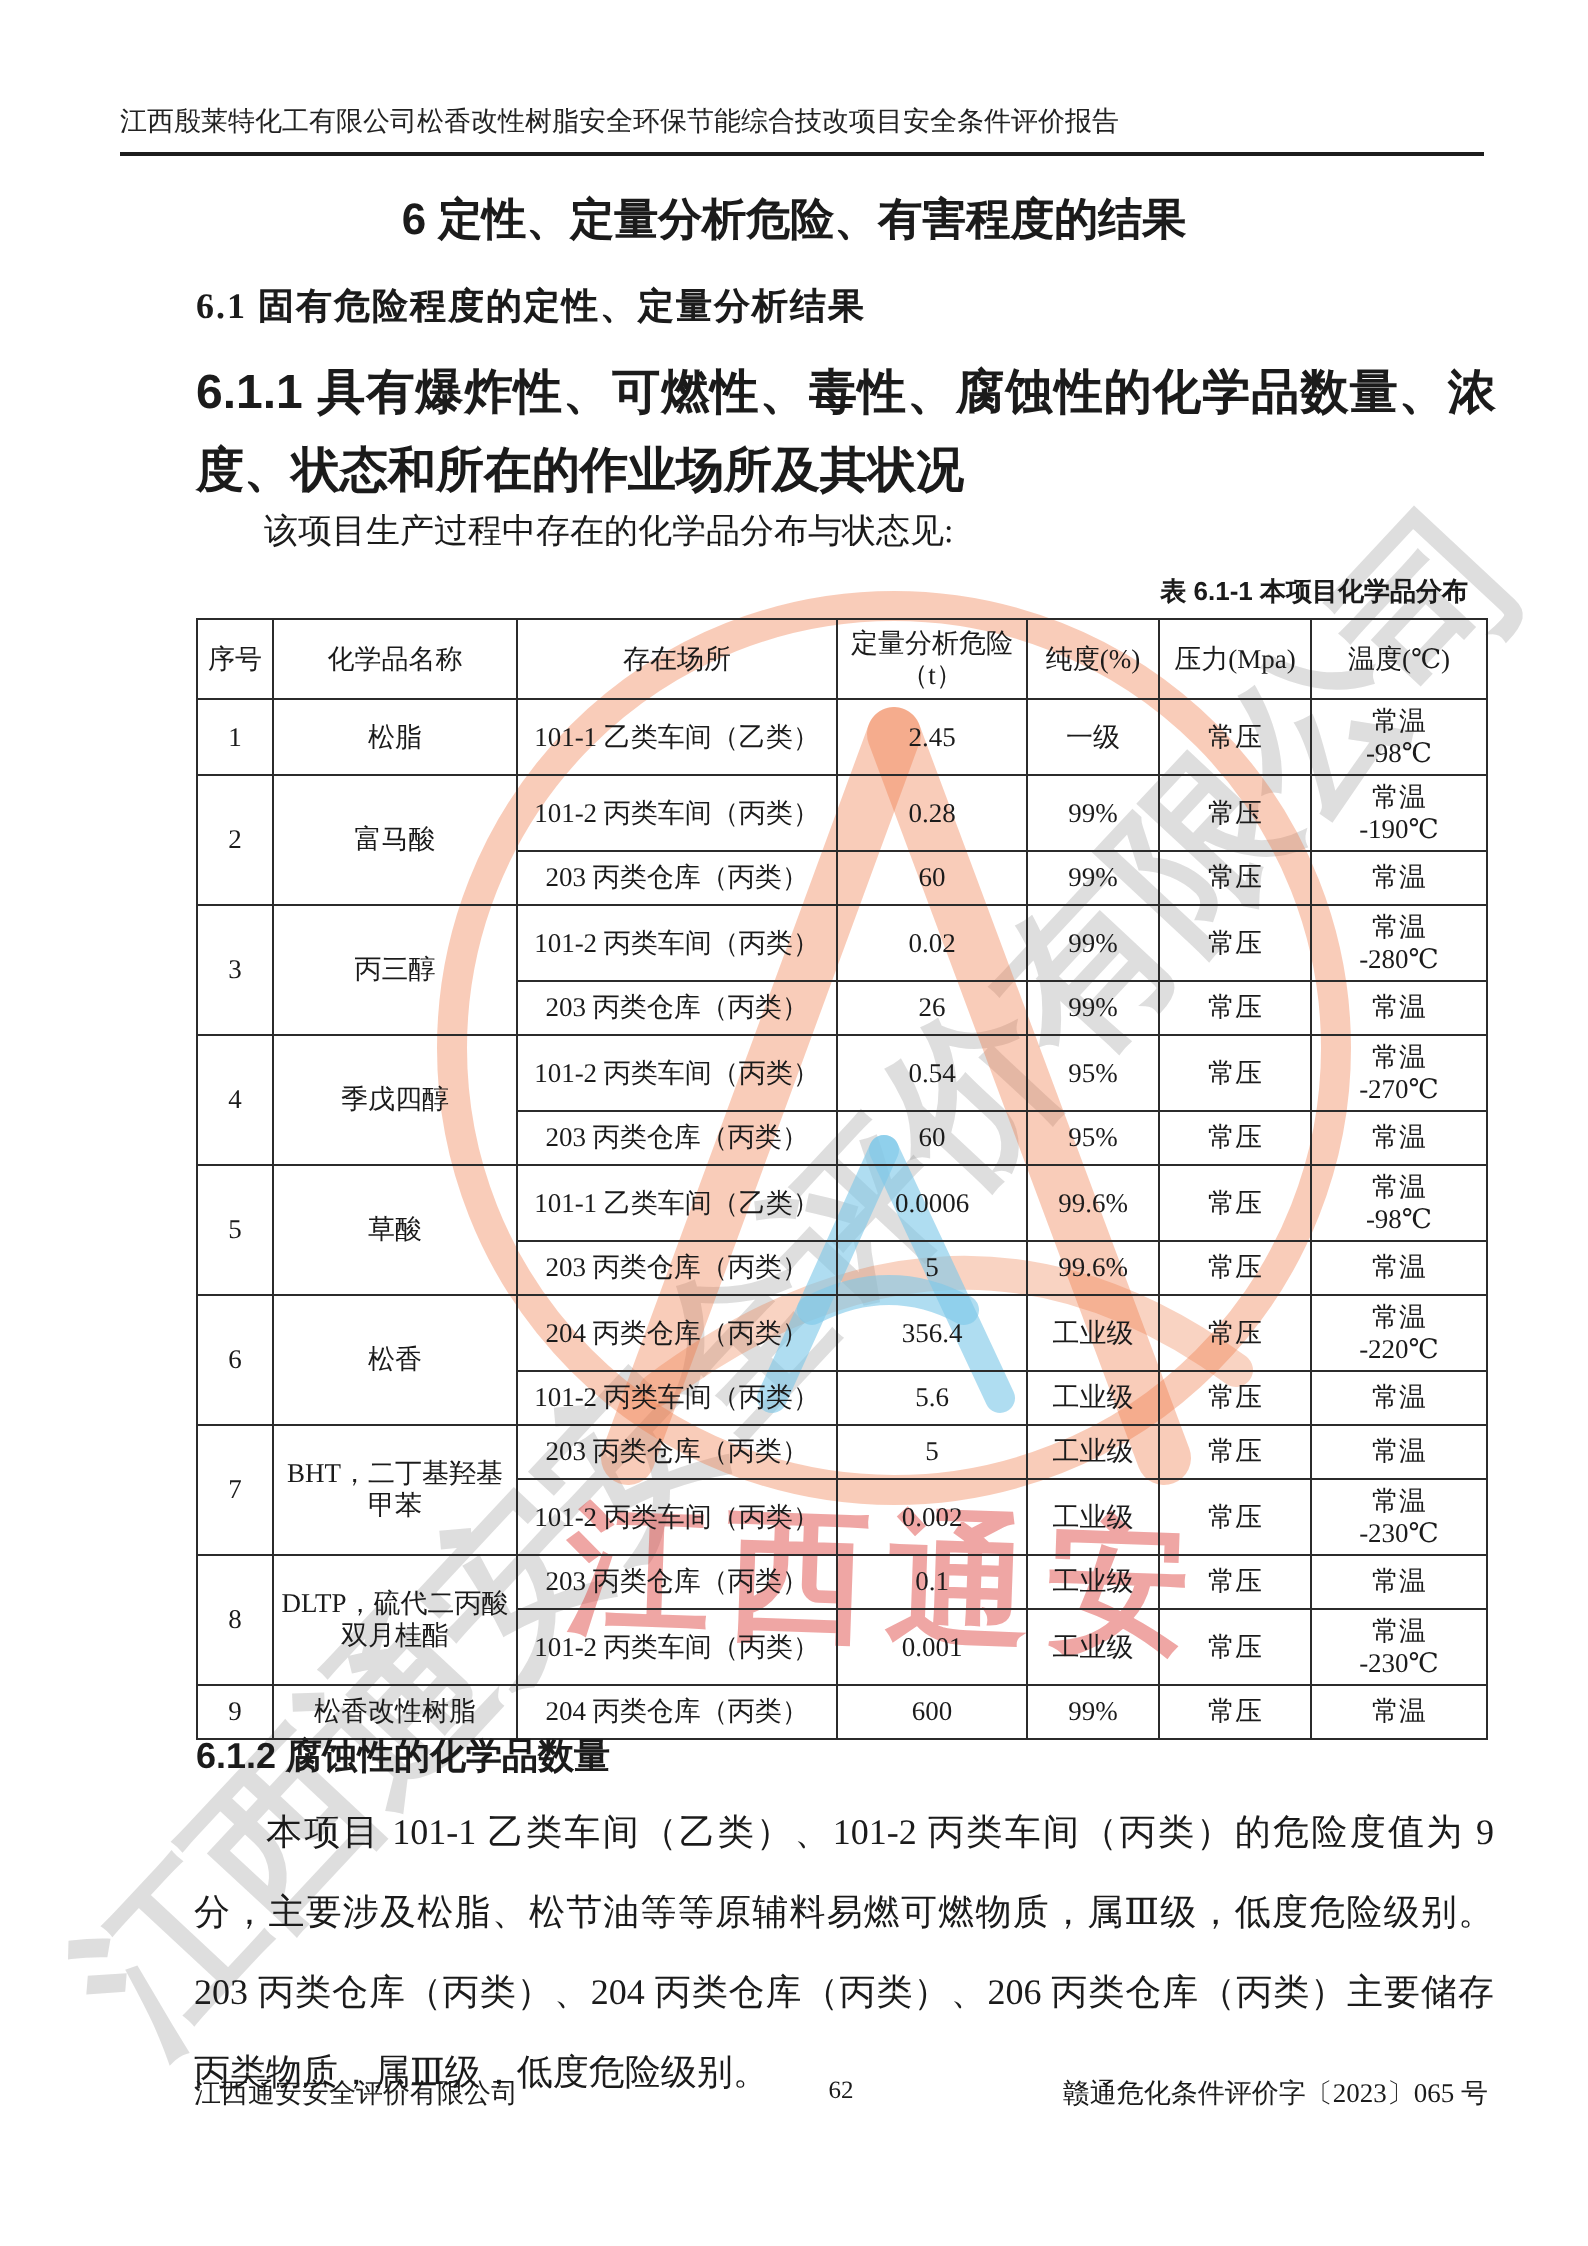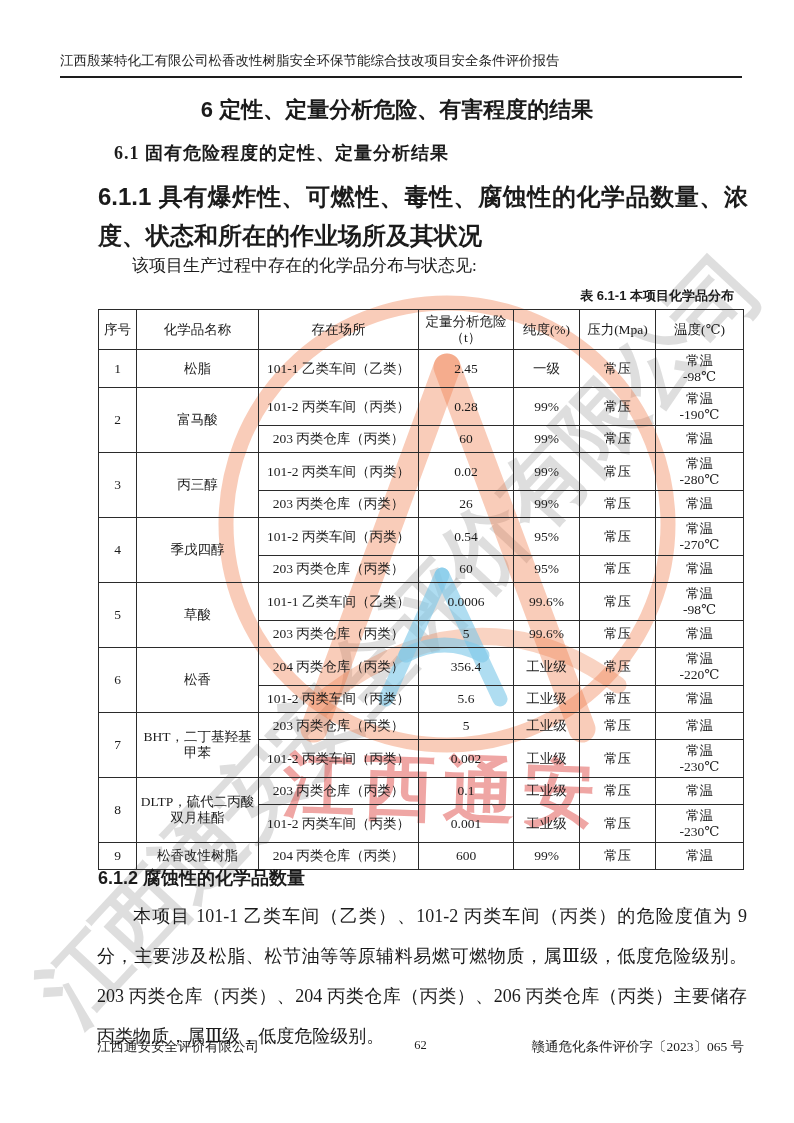--- a/index.html
+++ b/index.html
@@ -47,21 +47,20 @@
   .page-title{
     position:absolute;top:95px;left:60px;width:674px;
     text-align:center;font-size:22px;font-weight:bold;
     font-family:"Liberation Sans","DejaVu Sans",sans-serif;
     z-index:1;
   }
   .h-61{
     position:absolute;top:141px;left:98px;width:648px;
     font-size:18px;font-weight:bold;letter-spacing:1px;
     z-index:1;
-    margin-left:16px;
   }
   .h-611{
     position:absolute;top:177px;left:98px;width:650px;
     font-size:24px;font-weight:bold;line-height:39px;
     font-family:"Liberation Sans","DejaVu Sans",sans-serif;
     text-align:justify;z-index:1;
   }
   .intro{
     position:absolute;top:254px;left:98px;width:648px;
     font-size:17px;text-indent:2em;z-index:1;

